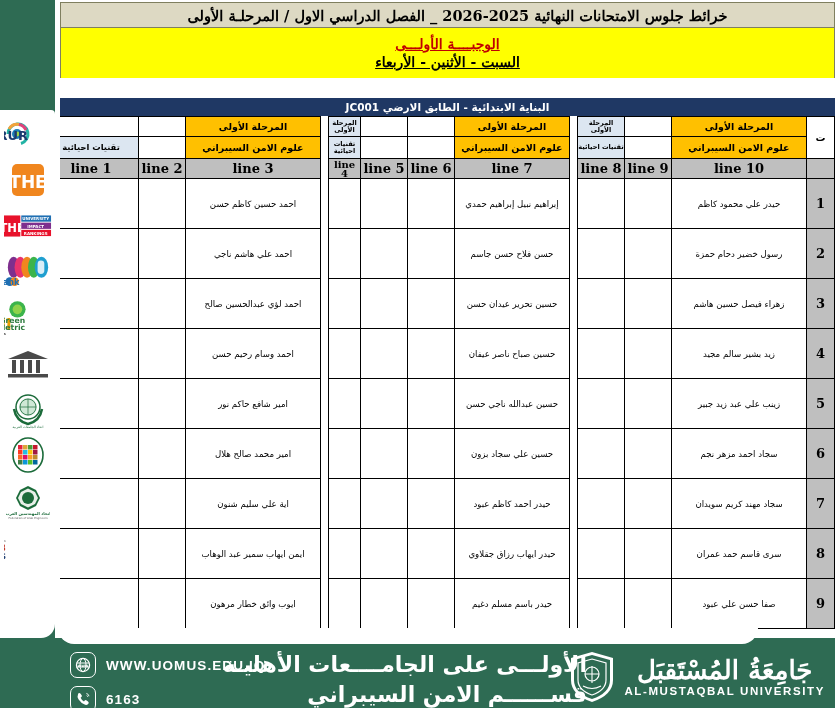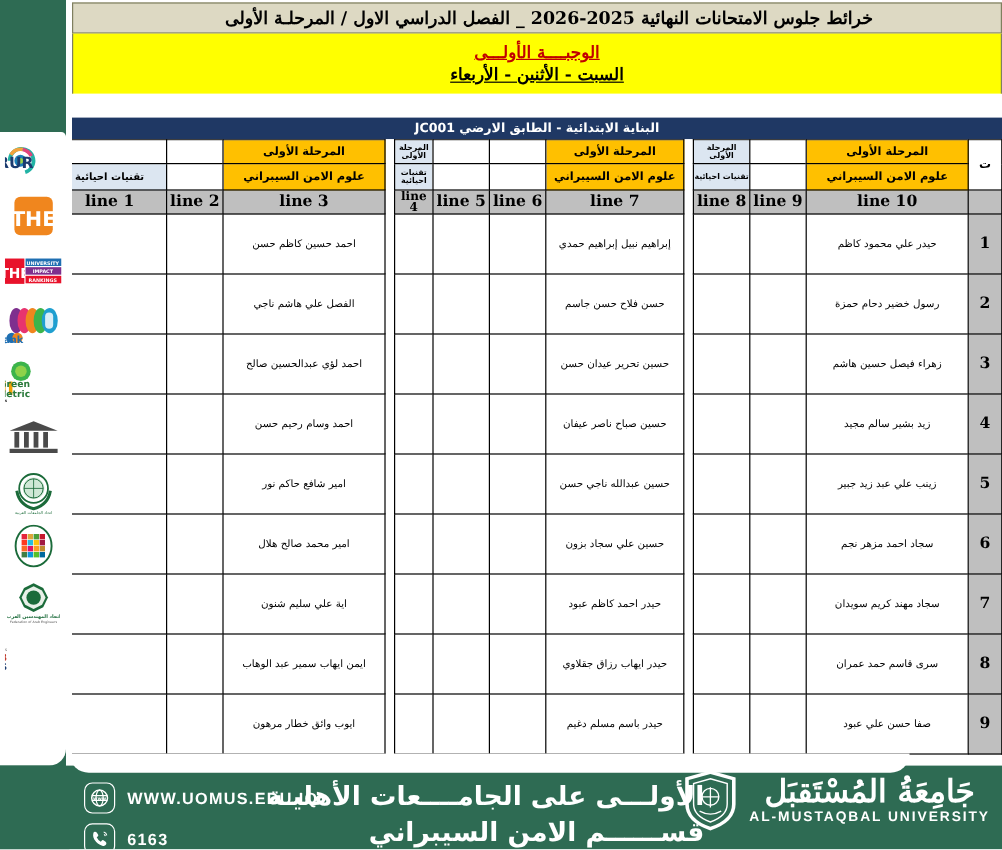--- a/index.html
+++ b/index.html
@@ -49,21 +49,21 @@
     background: #2e6b53;
   }
   .footer-notch {
     position: absolute; left: 58px; top: -10px;
     width: 700px; height: 16px;
     background: #ffffff;
     border-bottom-left-radius: 16px;
     border-bottom-right-radius: 16px;
   }
   .footer-right {
-    position: absolute; right: 10px; top: 2px;
+    position: absolute; right: 10px; top: 12px;
     display: flex; align-items: center; gap: 8px;
     direction: rtl;
   }
   .shield {
     width: 48px; height: 54px;
     position: relative;
   }
   .uni-name-ar {
     color: #ffffff;
     font-size: 26px;
@@ -508,21 +508,21 @@
             <td class="seqno">2</td>
             <td class="name">رسول خضير دحام حمزة</td>
             <td class="name"></td>
             <td class="name"></td>
             <td style="border: none; background: rgb(255, 255, 255);"></td>
             <td class="name">حسن فلاح حسن جاسم</td>
             <td class="name"></td>
             <td class="name"></td>
             <td class="name"></td>
             <td style="border: none; background: rgb(255, 255, 255);"></td>
-            <td class="name">الفصل علي هاشم ناجي</td>
+            <td class="name">احمد علي هاشم ناجي</td>
             <td class="name"></td>
             <td class="name"></td>
           </tr>
           <tr class="body-row">
             <td class="seqno">3</td>
             <td class="name">زهراء فيصل حسين هاشم</td>
             <td class="name"></td>
             <td class="name"></td>
             <td style="border: none; background: rgb(255, 255, 255);"></td>
             <td class="name">حسين تحرير عيدان حسن</td>

